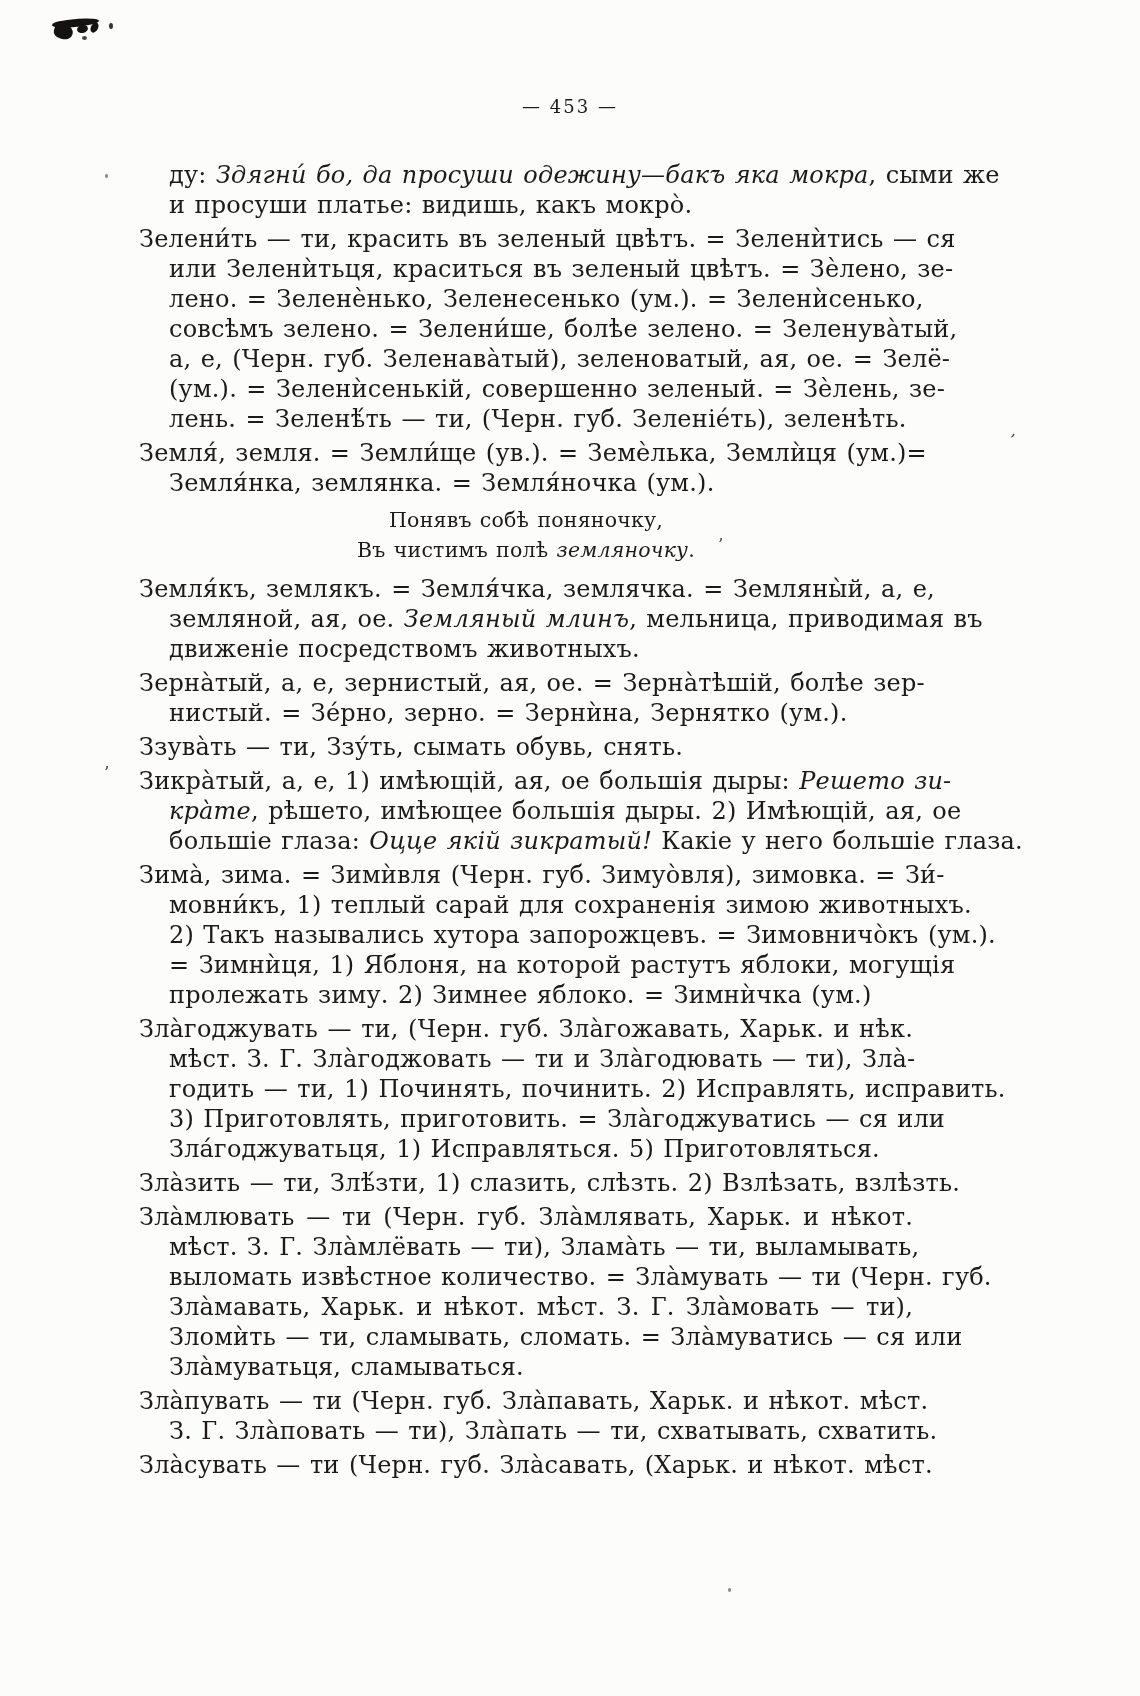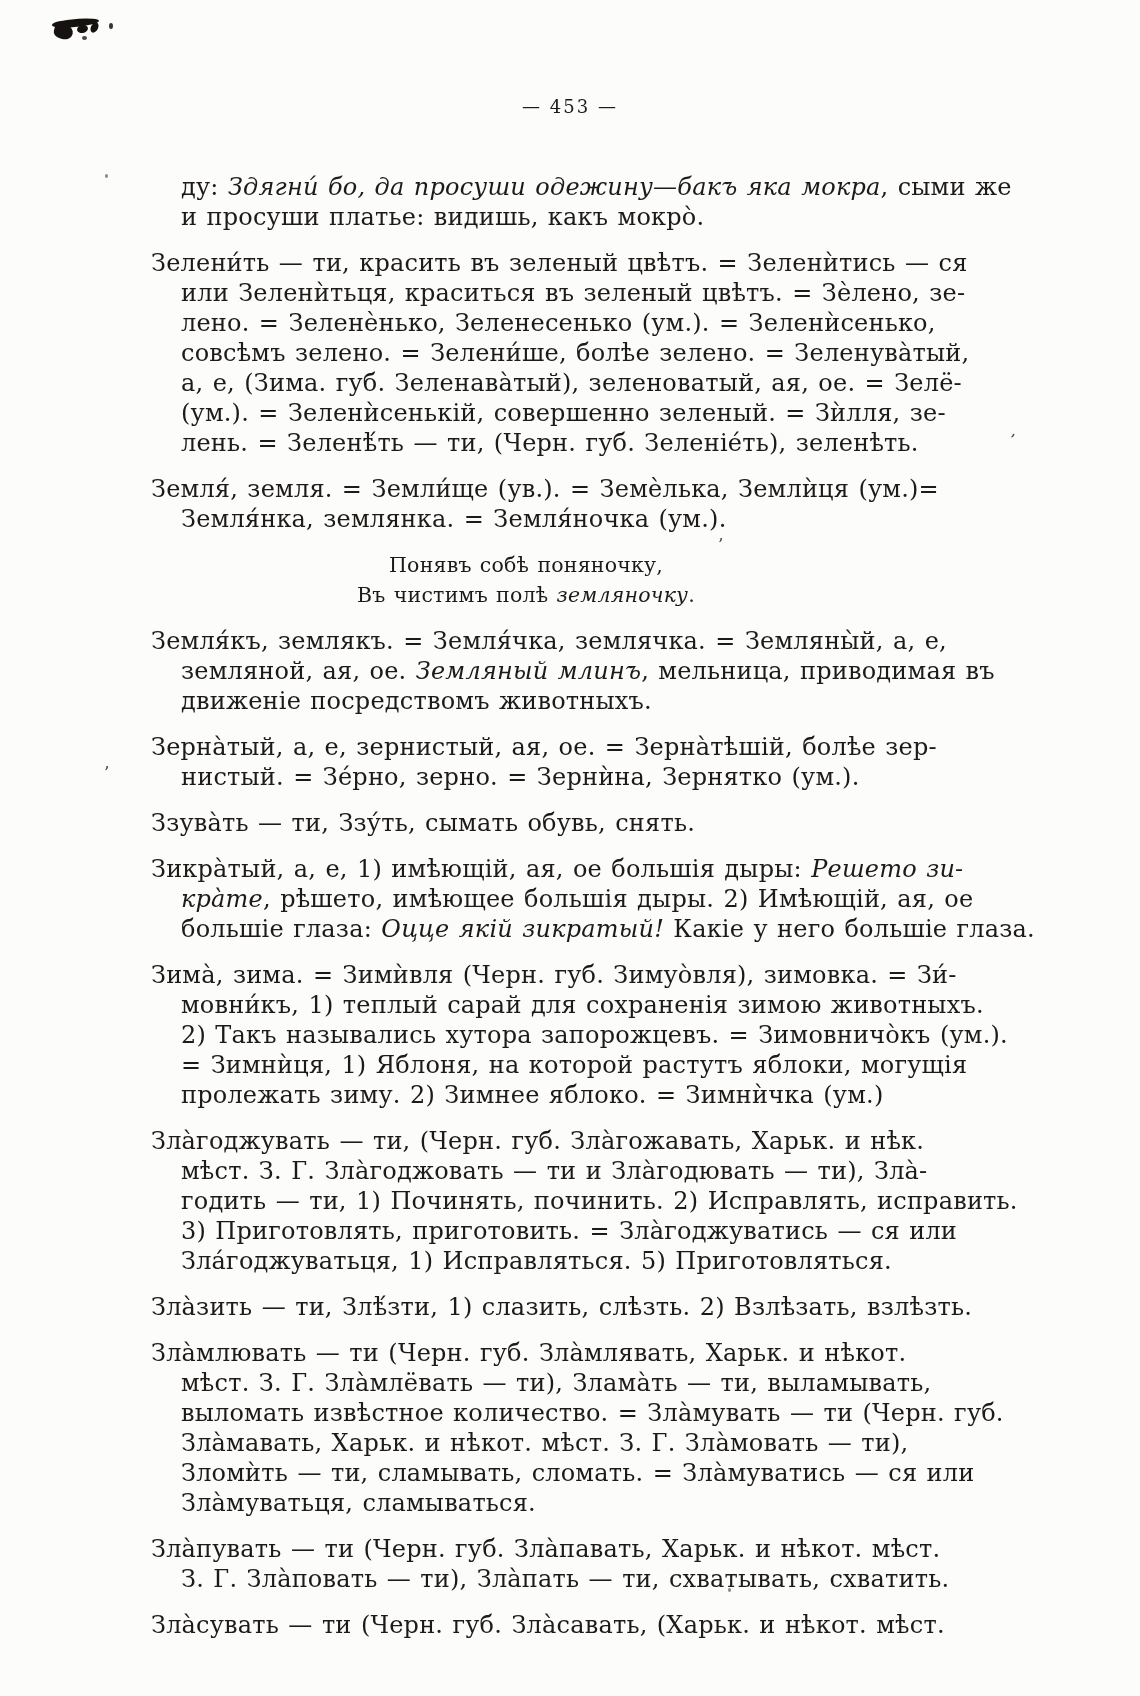--- a/index.html
+++ b/index.html
@@ -26,21 +26,21 @@
   
   .textcol {
     position:absolute;
     top:156px; left:135px;
     width:782px;
     font-size:24px;
     line-height:30px;
     letter-spacing:0.2px;
     word-spacing:1.5px;
   }
-  .para { margin:16px; }
+  .para { margin:4px; }
   .line {
     text-align:justify;
     text-align-last:justify;
     white-space:nowrap;
   }
   .line.last { text-align-last:left; }
   .para.entry .line { padding-left:30px; }
   .para.entry .line.first { padding-left:0; }
   .para.continuation .line { padding-left:30px; }
   .para.verse {
@@ -98,22 +98,22 @@
   <section class="textcol" id="text-root">
       <div class="para continuation">
         <div class="line first"><span>ду: </span><em>Здягни́ бо, да просуши одежину—бакъ яка мокра</em><span>, сыми же</span></div>
         <div class="line last"><span>и просуши платье: видишь, какъ мокро̀.</span></div>
       </div>
       <div class="para entry">
         <div class="line first"><span>Зелени́ть — ти, красить въ зеленый цвѣтъ. = Зеленѝтись — ся</span></div>
         <div class="line"><span>или Зеленѝтьця, краситься въ зеленый цвѣтъ. = Зѐлено, зе-</span></div>
         <div class="line"><span>лено. = Зеленѐнько, Зеленесенько (ум.). = Зеленѝсенько,</span></div>
         <div class="line"><span>совсѣмъ зелено. = Зелени́ше, болѣе зелено. = Зеленува̀тый,</span></div>
-        <div class="line"><span>а, е, (Зима. губ. Зеленава̀тый), зеленоватый, ая, ое. = Зелё-</span></div>
-        <div class="line"><span>(ум.). = Зеленѝсенькій, совершенно зеленый. = Зѝлля, зе-</span></div>
+        <div class="line"><span>а, е, (Черн. губ. Зеленава̀тый), зеленоватый, ая, ое. = Зелё-</span></div>
+        <div class="line"><span>(ум.). = Зеленѝсенькій, совершенно зеленый. = Зѐлень, зе-</span></div>
         <div class="line last"><span>лень. = Зеленѣ́ть — ти, (Черн. губ. Зеленіе́ть), зеленѣть.</span></div>
       </div>
       <div class="para entry">
         <div class="line first"><span>Земля́, земля. = Земли́ще (ув.). = Земѐлька, Землѝця (ум.)=</span></div>
         <div class="line last"><span>Земля́нка, землянка. = Земля́ночка (ум.).</span></div>
       </div>
       <div class="para verse">
         <div class="line first"><span>Понявъ собѣ поняночку,</span></div>
         <div class="line last"><span>Въ чистимъ полѣ </span><em>земляночку</em><span>.</span></div>
       </div>

